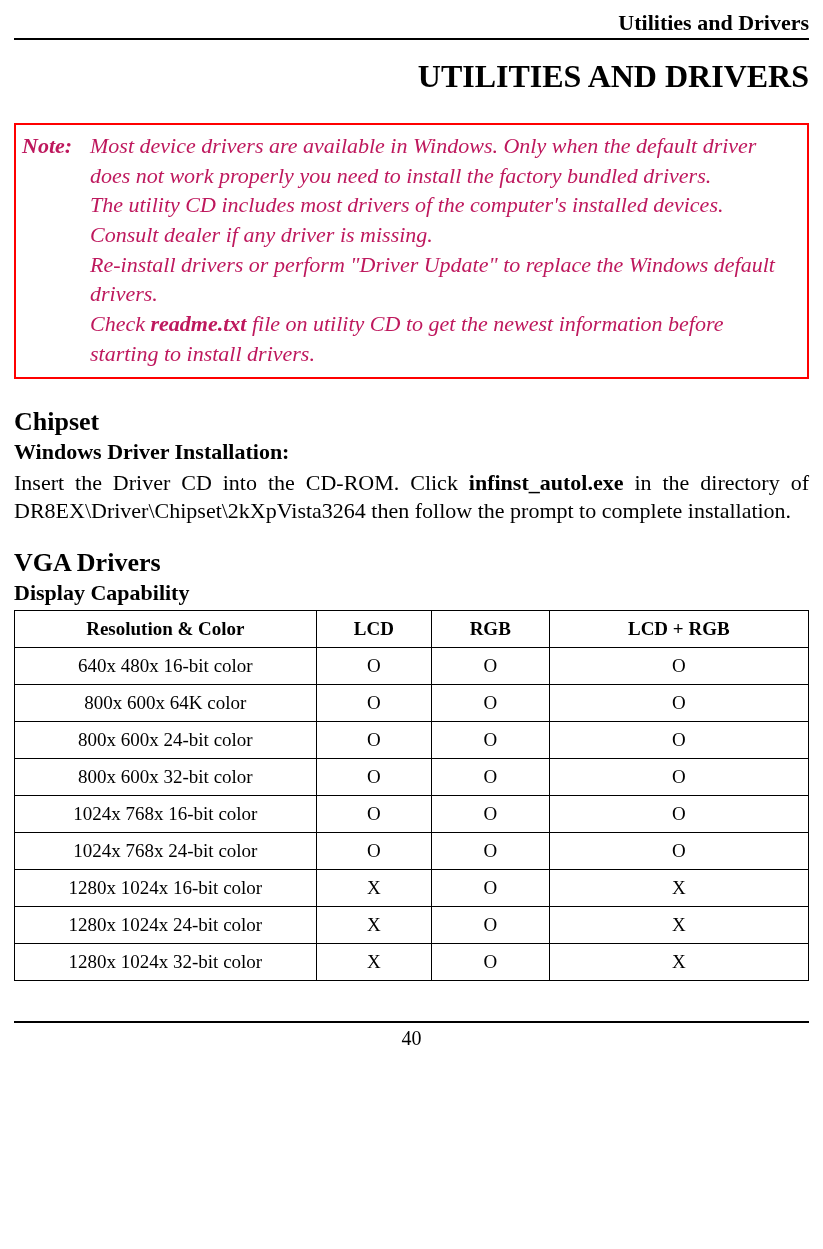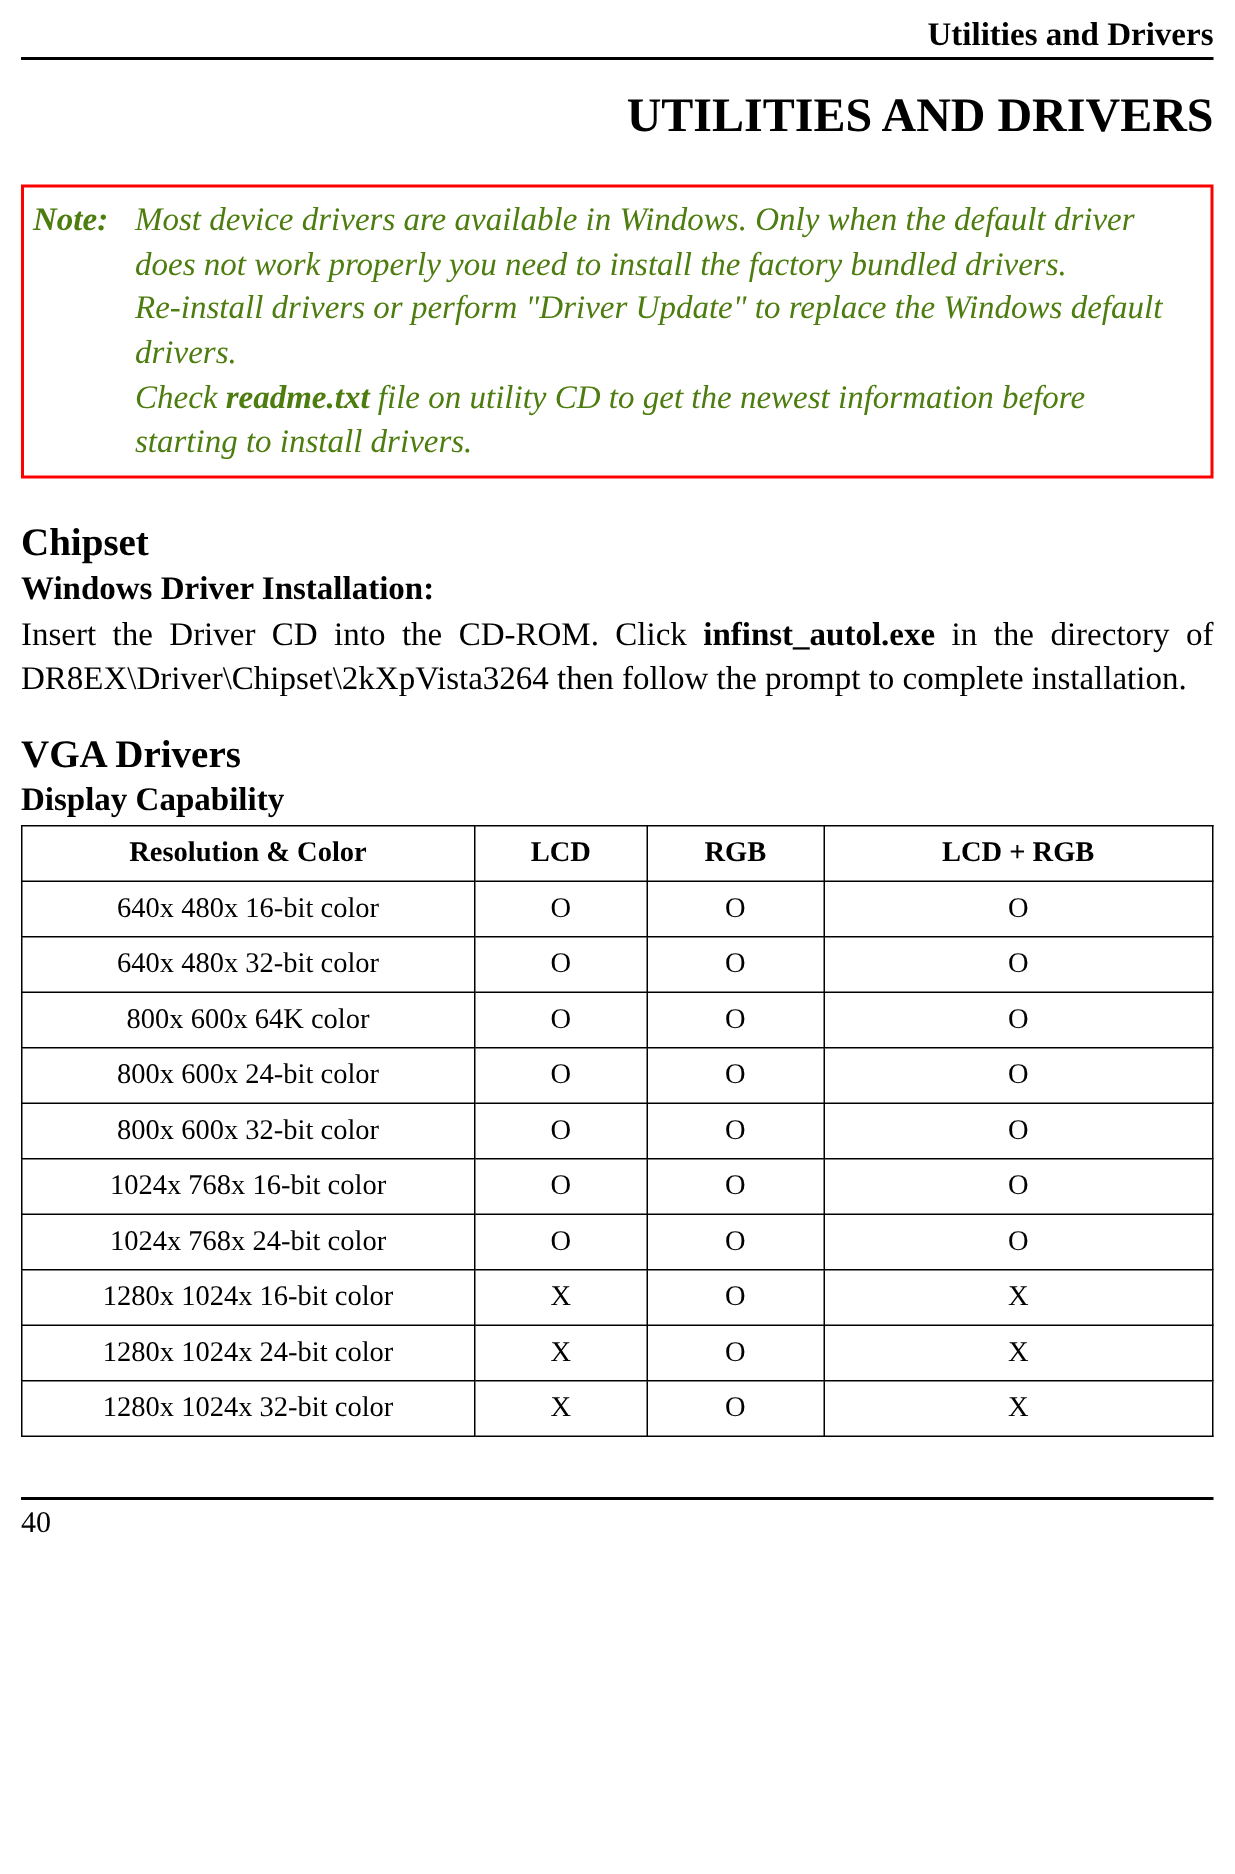--- a/index.html
+++ b/index.html
@@ -27,21 +27,21 @@
       margin-top: 8px;
     }
     .note-box {
       border: 2px solid #f00;
       padding: 6px 10px 8px 6px;
       margin-bottom: 28px;
     }
     .note-box .note-row {
       display: flex;
       font-style: italic;
-      color: #4d7c0f;
+      color: #be185d;
       font-size: 22px;
       line-height: 1.35;
     }
     .note-box .note-label {
       font-weight: bold;
       flex: 0 0 68px;
     }
     .note-box .note-label-spacer {
       flex: 0 0 68px;
     }
@@ -83,36 +83,41 @@
       text-align: center;
     }
     table.display-table th {
       font-weight: bold;
     }
     table.display-table th.col-res {
       width: 38%;
     }
     .footer-bar {
       border-top: 2px solid #000;
+      text-align: center;
       font-size: 20px;
       margin-top: 40px;
       padding-top: 4px;
     }
   </style>
 </head>
 <body>
 
 <div class="header-bar">Utilities and Drivers</div>
 
 <div class="main-title">UTILITIES AND DRIVERS</div>
 
 <div class="note-box">
   <div class="note-row">
     <div class="note-label">Note:</div>
     <div class="note-text">Most device drivers are available in Windows. Only when the default driver does not work properly you need to install the factory bundled drivers.</div>
+  </div>
+  <div class="note-row">
+    <div class="note-label-spacer"></div>
+    <div class="note-text">The utility CD includes most drivers of the computer's installed devices. Consult dealer if any driver is missing.</div>
   </div>
   <div class="note-row">
     <div class="note-label-spacer"></div>
     <div class="note-text">Re-install drivers or perform "Driver Update" to replace the Windows default drivers.</div>
   </div>
   <div class="note-row">
     <div class="note-label-spacer"></div>
     <div class="note-text">
       <span>Check </span><span class="readme">readme.txt</span><span> file on utility CD to get the newest information before starting to install drivers.</span>
     </div>
@@ -138,26 +143,20 @@
     </tr>
   </thead>
   <tbody id="table-body">
       <tr>
         <td>640x 480x 16-bit color</td>
         <td>O</td>
         <td>O</td>
         <td>O</td>
       </tr>
       <tr>
-        <td>640x 480x 32-bit color</td>
-        <td>O</td>
-        <td>O</td>
-        <td>O</td>
-      </tr>
-      <tr>
         <td>800x 600x 64K color</td>
         <td>O</td>
         <td>O</td>
         <td>O</td>
       </tr>
       <tr>
         <td>800x 600x 24-bit color</td>
         <td>O</td>
         <td>O</td>
         <td>O</td>

